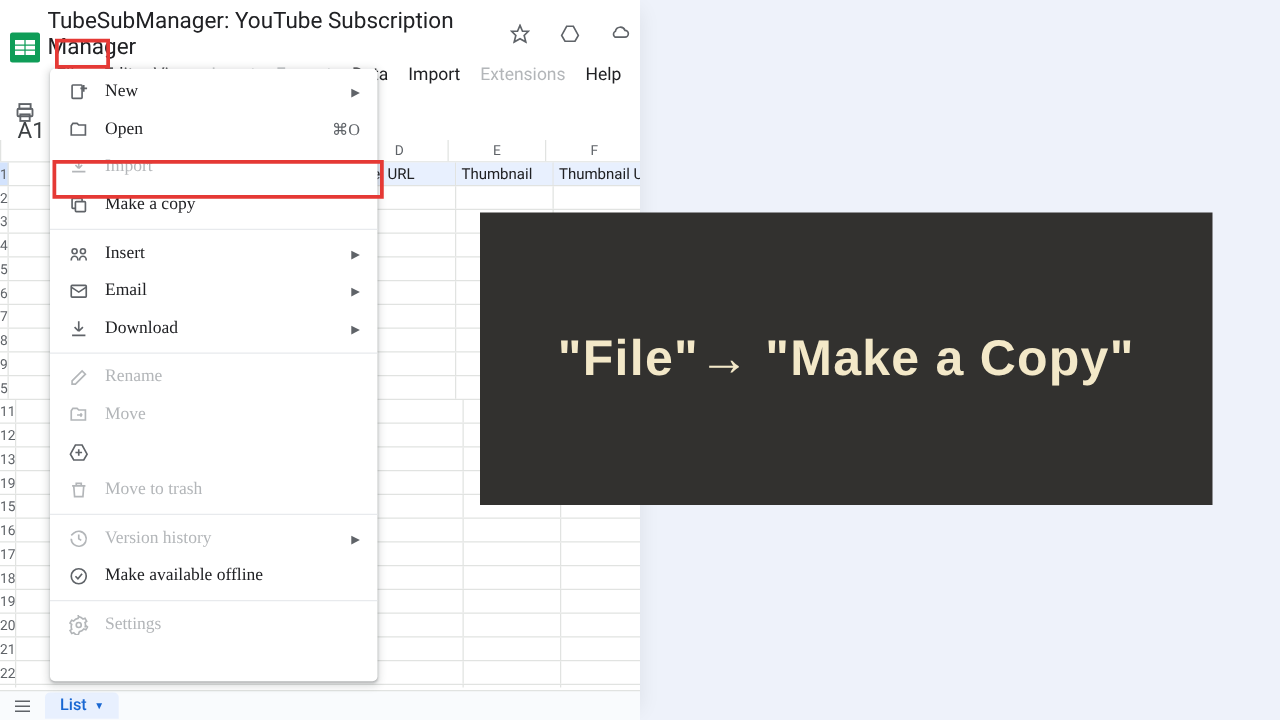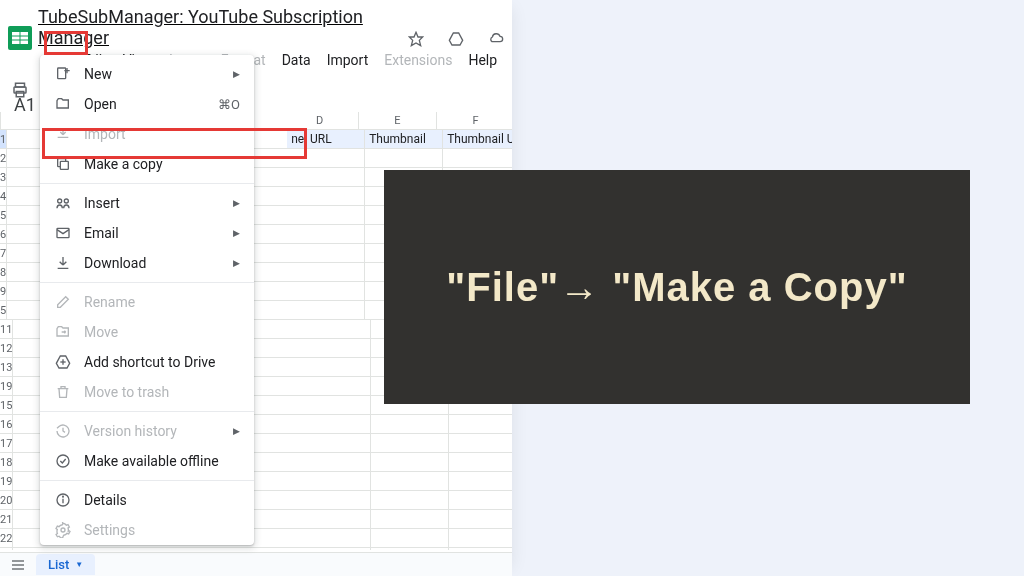--- a/index.html
+++ b/index.html
@@ -3,21 +3,21 @@
 <meta charset="utf-8">
 <style>
   * { box-sizing: border-box; margin: 0; padding: 0; }
   body { font-family: "Google Sans", Roboto, Arial, sans-serif; background:#eef2fa; width:1024px; height:576px; overflow:hidden; position:relative; }
   .app { position:absolute; left:0; top:0; width:512px; height:576px; background:#fff; box-shadow: 8px 0 16px -8px rgba(0,0,0,.08); }
   
   .titlebar { display:flex; align-items:center; padding:6px 8px 0 8px; gap:6px; }
   .sheets-logo { width:26px; height:34px; display:flex; align-items:center; justify-content:center; }
   .sheets-logo svg { width:24px; height:32px; }
   .title-col { display:flex; flex-direction:column; flex:1; }
-  .title-row { display:flex; align-items:flex-end; gap:24px;text-decoration:underline; }
+  .title-row { display:flex; align-items:center; gap:24px; }
   .doc-title { font-size:18px; color:#202124; font-weight:400; }
   .title-icon { width:18px; height:18px; color:#5f6368; display:flex; align-items:center; justify-content:center; }
   
   .menubar { display:flex; gap:2px; padding-top:2px; }
   .menu-item { font-size:14px; padding:2px 7px; border-radius:4px; color:#202124; }
   .menu-item.disabled { color:#b3b6b9; }
   .menu-item.file { position:relative; }
   .file-highlight { position:absolute; left:44px; top:31px; width:44px; height:24px; border:3px solid #e53935; pointer-events:none; z-index:5; }
   
   .toolbar { display:flex; align-items:center; padding:6px 6px; gap:10px; }
@@ -28,21 +28,21 @@
   .colhdr-row { display:flex; height:18px; background:#fff; border-bottom:1px solid #e1e3e1; }
   .corner { width:32px; border-right:1px solid #e1e3e1; }
   .colhdr { flex:0 0 78px; font-size:11px; color:#5f6368; text-align:center; display:flex; align-items:center; justify-content:center; border-right:1px solid #e1e3e1; }
   .grid { position:absolute; left:0; top:18px; right:0; bottom:0; }
   .grid-row { display:flex; height:19px; border-bottom:1px solid #e1e3e1; }
   .grid-row .rownum { width:32px; font-size:11px; color:#5f6368; display:flex; align-items:center; justify-content:center; border-right:1px solid #e1e3e1; }
   .grid-row .cell { flex:0 0 78px; font-size:12px; color:#202124; padding:0 4px; display:flex; align-items:center; border-right:1px solid #e1e3e1; white-space:nowrap; overflow:hidden; }
   .grid-row.header .cell { background:#e8f0fe; }
   .grid-row.header .rownum { background:#d3e3fd; }
   
-  .dropdown { position:absolute; left:40px; top:55px; width:214px; height:490px; background:#fff; border-radius:4px; box-shadow: 0 2px 6px 2px rgba(60,64,67,.15), 0 1px 2px rgba(60,64,67,.3); z-index:4; padding:4px 0; overflow:hidden; }
+  .dropdown { position:absolute; left:40px; top:55px; width:262px; height:490px; background:#fff; border-radius:4px; box-shadow: 0 2px 6px 2px rgba(60,64,67,.15), 0 1px 2px rgba(60,64,67,.3); z-index:4; padding:4px 0; overflow:hidden;font-family:Liberation Serif, serif; }
   .dd-item { display:flex; align-items:center; height:30px; padding:0 14px; gap:12px; font-size:14px; color:#202124; }
   .dd-item.disabled { color:#b3b6b9; }
   .dd-item .icon { width:18px; height:18px; display:flex; align-items:center; justify-content:center; flex-shrink:0; }
   .dd-item .label { flex:1; }
   .dd-item .shortcut { font-size:13px; color:#5f6368; }
   .dd-item .sub-arrow { font-size:9px; color:#5f6368; }
   .dd-sep { height:1px; background:#e8eaed; margin:4px 0; }
   .copy-highlight { position:absolute; left:42px; top:128px; width:265px; height:31px; border:3px solid #e53935; pointer-events:none; z-index:6; }
   
   .sheet-tabs { position:absolute; left:0; bottom:0; right:0; height:24px; background:#f9fbfd; display:flex; align-items:center; gap:8px; padding:0 8px; border-top:1px solid #e1e3e1; }
@@ -376,21 +376,20 @@
         <span class="label">Move</span>
       </div>
       <div class="dd-item">
         <span class="icon" style="color: rgb(95, 99, 104);">
           <svg width="16" height="16" viewBox="0 0 24 24" fill="none" stroke="currentColor" stroke-width="2">
             <path d="M8 3L16 3 L22 14 L18 21 L6 21 L2 14Z"></path>
             <line x1="12" y1="8" x2="12" y2="16"></line>
             <line x1="8" y1="12" x2="16" y2="12"></line>
           </svg>
         </span>
-        <span class="label">Add shortcut to Drive</span>
       </div>
       <div class="dd-item disabled">
         <span class="icon" style="color: rgb(179, 182, 185);">
           <svg width="16" height="16" viewBox="0 0 24 24" fill="none" stroke="currentColor" stroke-width="2">
             <path d="M4 7h16M9 7V4h6v3M6 7l1 13h10l1-13"></path>
           </svg>
         </span>
         <span class="label">Move to trash</span>
       </div>
       <div class="dd-sep"></div>
@@ -407,30 +406,20 @@
       <div class="dd-item">
         <span class="icon" style="color: rgb(95, 99, 104);">
           <svg width="16" height="16" viewBox="0 0 24 24" fill="none" stroke="currentColor" stroke-width="2">
             <circle cx="12" cy="12" r="9"></circle>
             <path d="M8 12l3 3 5-6"></path>
           </svg>
         </span>
         <span class="label">Make available offline</span>
       </div>
       <div class="dd-sep"></div>
-      <div class="dd-item">
-        <span class="icon" style="color: rgb(95, 99, 104);">
-          <svg width="16" height="16" viewBox="0 0 24 24" fill="none" stroke="currentColor" stroke-width="2">
-            <circle cx="12" cy="12" r="9"></circle>
-            <line x1="12" y1="10" x2="12" y2="17"></line>
-            <circle cx="12" cy="7" r="0.6" fill="currentColor"></circle>
-          </svg>
-        </span>
-        <span class="label">Details</span>
-      </div>
       <div class="dd-item disabled">
         <span class="icon" style="color: rgb(179, 182, 185);">
           <svg width="16" height="16" viewBox="0 0 24 24" fill="none" stroke="currentColor" stroke-width="2">
             <circle cx="12" cy="12" r="3"></circle>
             <path d="M19.4 15a7.97 7.97 0 0 0 .1-6l2-1.5-2-3.5-2.4.9a8 8 0 0 0-5.2-3L11 0h-0"></path>
             <path d="M12 2l-.9 2.1a8 8 0 0 0-5.2 3L3.5 6.2l-2 3.5 2 1.5a8 8 0 0 0 .1 6l-2 1.5 2 3.5 2.4-.9a8 8 0 0 0 5.2 3L12 22l.9-2.1a8 8 0 0 0 5.2-3l2.4.9 2-3.5-2-1.5"></path>
           </svg>
         </span>
         <span class="label">Settings</span>
       </div>

